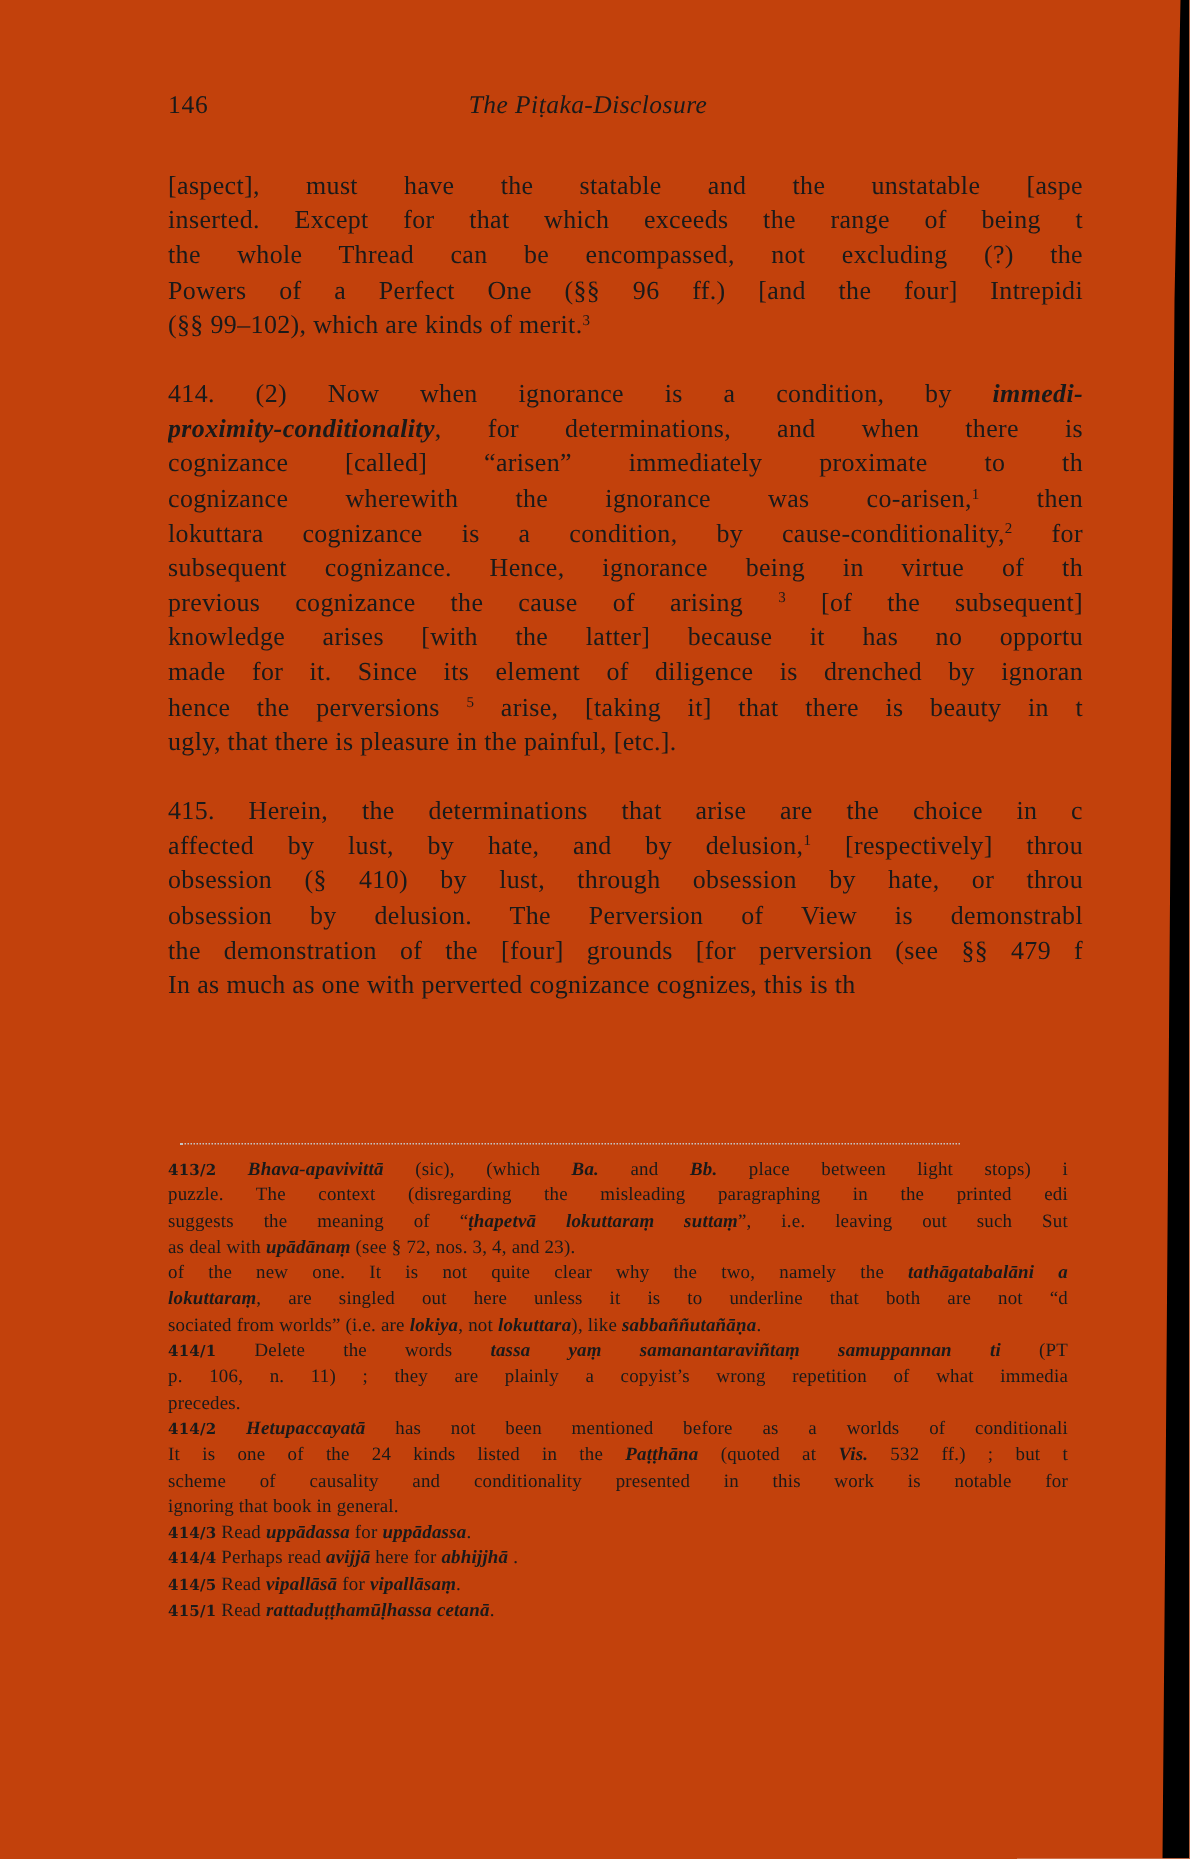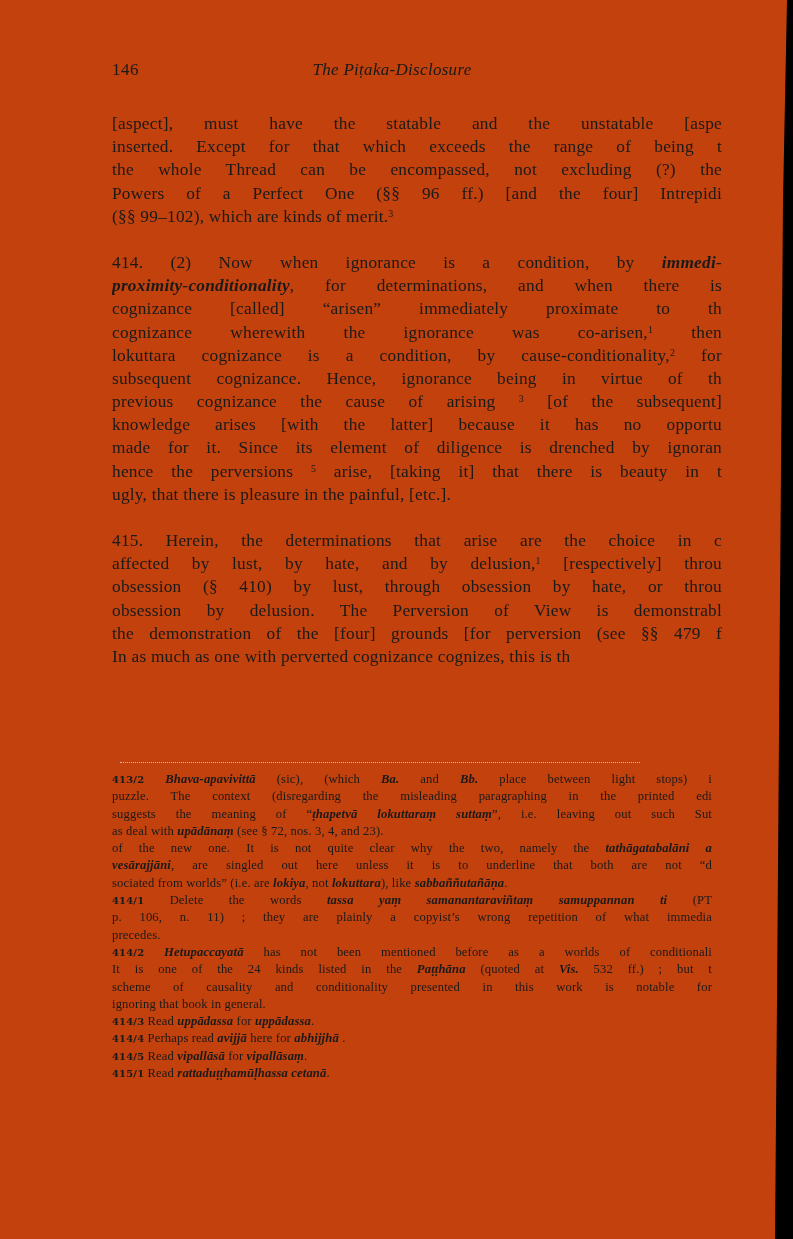--- a/index.html
+++ b/index.html
@@ -96,21 +96,21 @@
 
   <div class="footnotes" id="footnotes">
       <div>
         <span class="fn-line justify"><span class="fn-num">413/2</span> <i>Bhava-apavivittā</i><span> (sic), (which </span><i>Ba.</i><span> and </span><i>Bb.</i><span> place between light stops) i</span></span>
         <span class="fn-line justify"><span>puzzle. The context (disregarding the misleading paragraphing in the printed edi</span></span>
         <span class="fn-line justify"><span>suggests the meaning of “</span><i>ṭhapetvā lokuttaraṃ suttaṃ</i><span>”, i.e. leaving out such Sut</span></span>
         <span class="fn-line"><span>as deal with </span><i>upādānaṃ</i><span> (see § 72, nos. 3, 4, and 23).</span></span>
       </div>
       <div>
         <span class="fn-line justify"><span>of the new one.  It is not quite clear why the two, namely the </span><i>tathāgatabalāni a</i></span>
-        <span class="fn-line justify"><i>vesārajjāni</i><span>, are singled out here unless it is to underline that both are not “d</span></span>
+        <span class="fn-line justify"><i>lokuttaraṃ</i><span>, are singled out here unless it is to underline that both are not “d</span></span>
         <span class="fn-line"><span>sociated from worlds” (i.e. are </span><i>lokiya</i><span>, not </span><i>lokuttara</i><span>), like </span><i>sabbaññutañāṇa</i><span>.</span></span>
       </div>
       <div>
         <span class="fn-line justify"><span class="fn-num">414/1</span> <span>Delete the words </span><i>tassa yaṃ samanantaraviñtaṃ samuppannan ti</i><span> (PT</span></span>
         <span class="fn-line justify"><span>p. 106, n. 11) ;  they are plainly a copyist’s wrong repetition of what immedia</span></span>
         <span class="fn-line"><span>precedes.</span></span>
       </div>
       <div>
         <span class="fn-line justify"><span class="fn-num">414/2</span> <i>Hetupaccayatā</i><span> has not been mentioned before as a worlds of conditionali</span></span>
         <span class="fn-line justify"><span>It is one of the 24 kinds listed in the </span><i>Paṭṭhāna</i><span> (quoted at </span><i>Vis.</i><span> 532 ff.) ;  but t</span></span>

